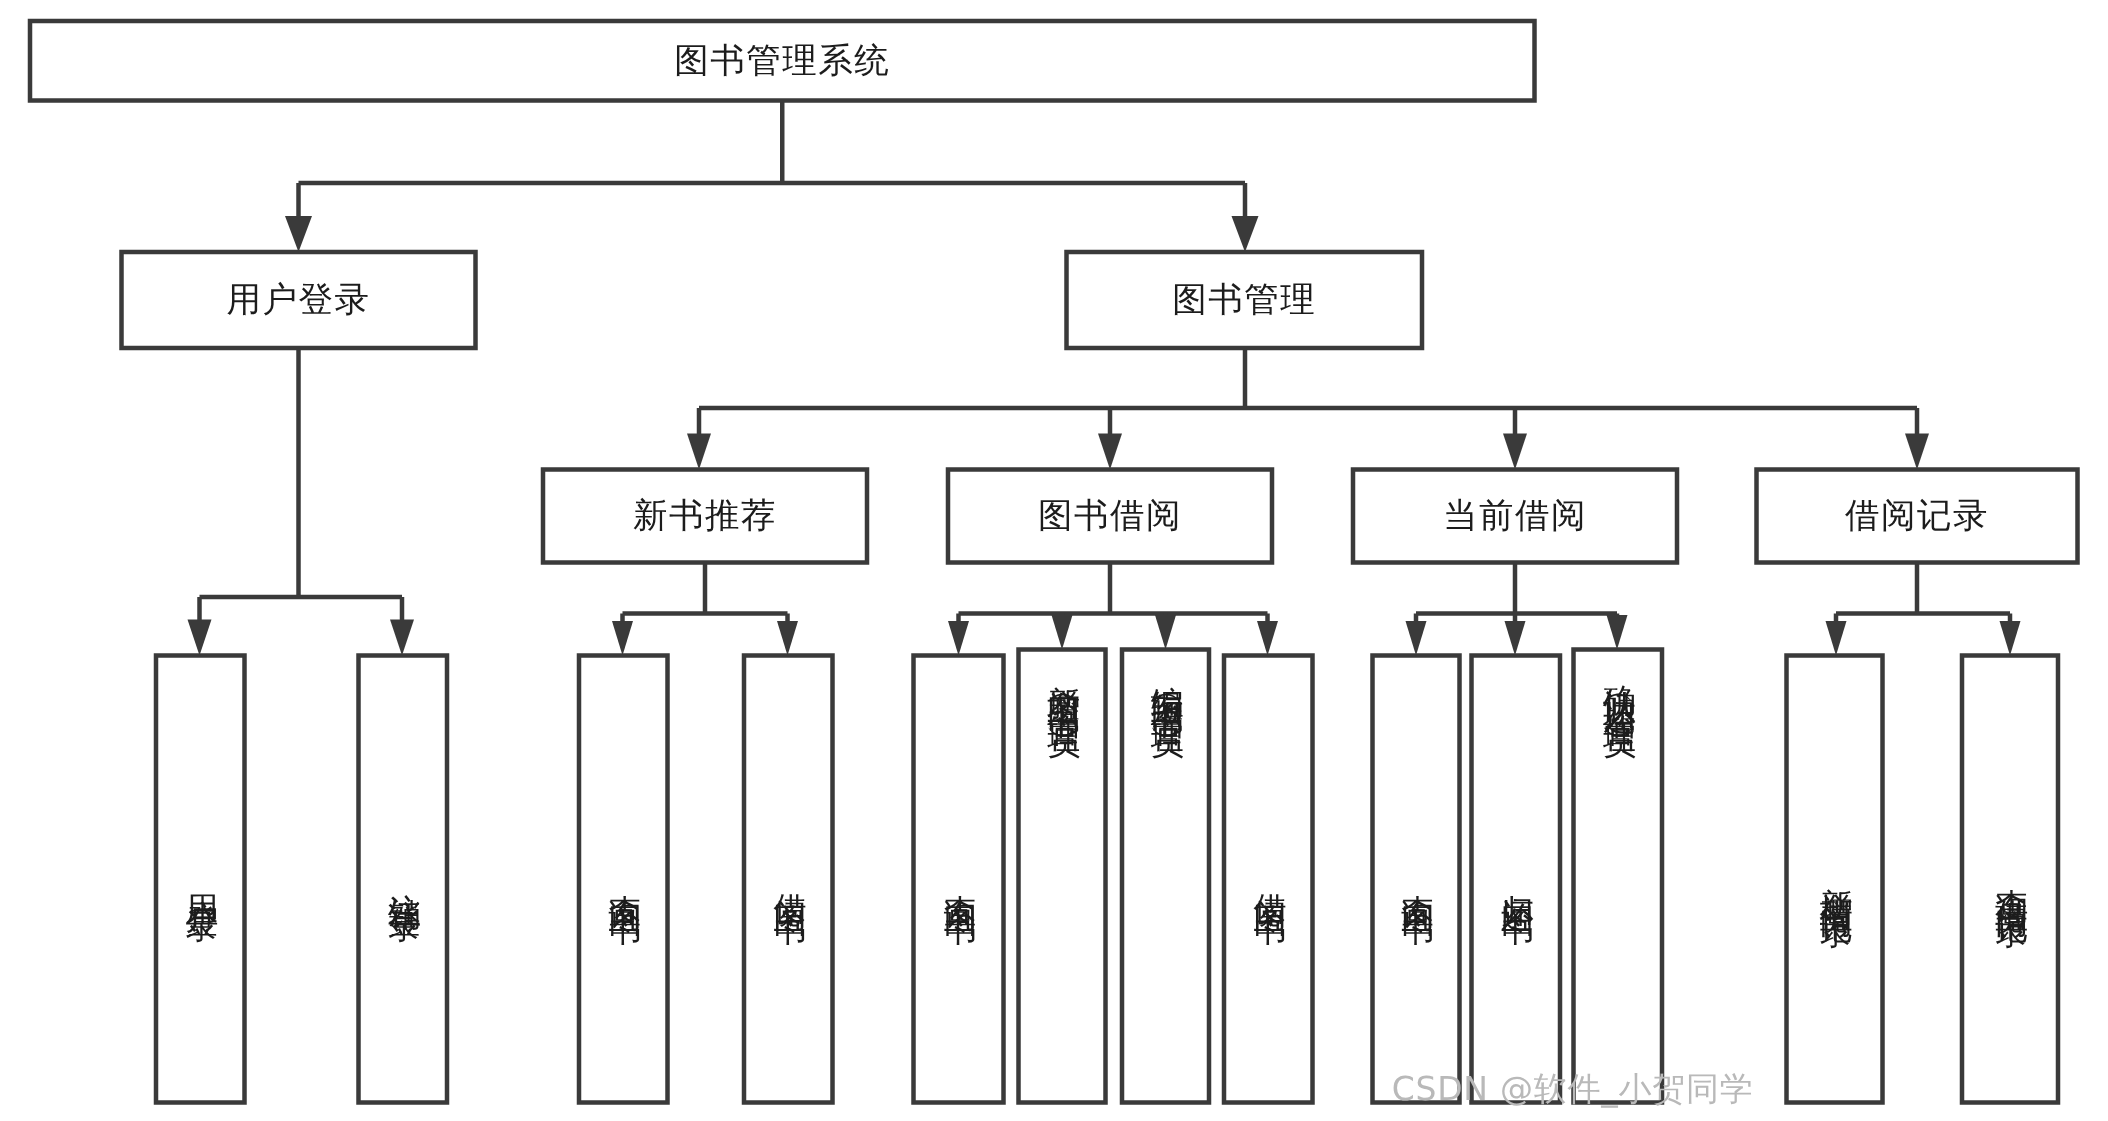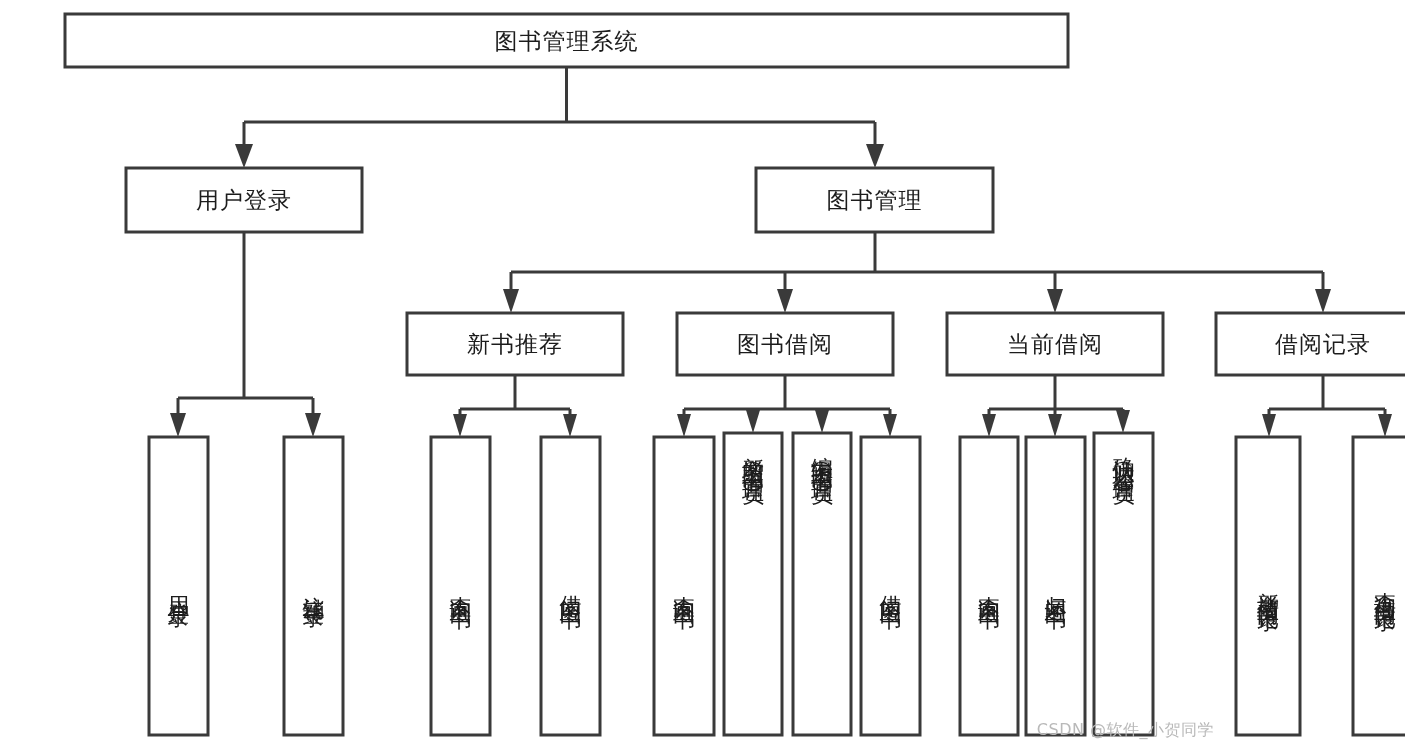--- a/index.html
+++ b/index.html
@@ -11,21 +11,20 @@
     width: 1405px;
     height: 747px;
     overflow: hidden;
     font-family: "DejaVu Sans", "Liberation Sans", sans-serif;
   }
   #diagram-root {
     position: relative;
     width: 1183px;
     height: 747px;
     background: #ffffff;
-    margin-left: 45px;
   }
   svg.flow {
     position: absolute;
     left: 0;
     top: 0;
     width: 1405px;
     height: 747px;
   }
   .node-box {
     fill: #ffffff;
@@ -66,21 +65,21 @@
     color: #1c1c1c;
     letter-spacing: 4px;
     white-space: nowrap;
     text-align: center;
   }
   .watermark {
     position: absolute;
     right: 14px;
     bottom: 6px;
     font-family: "DejaVu Sans", "Liberation Sans", sans-serif;
-    font-size: 16px;
+    font-size: 22px;
     color: #b9b9b9;
     letter-spacing: 0.5px;
     white-space: nowrap;
     pointer-events: none;
   }
 </style>
 </head>
 <body>
 
 <div id="diagram-root">

